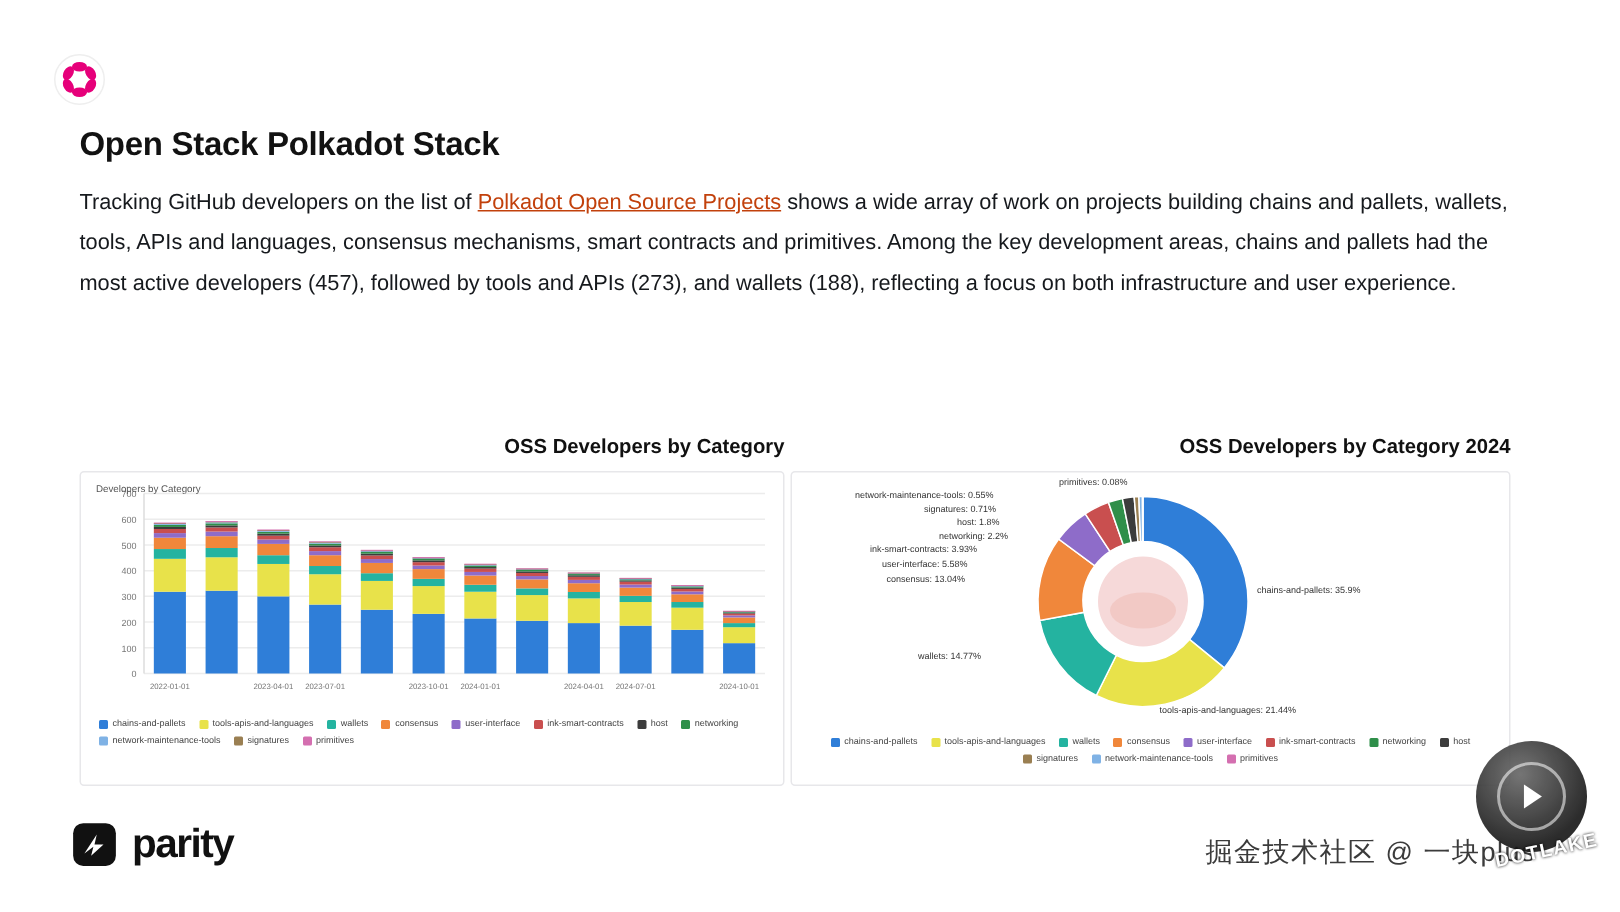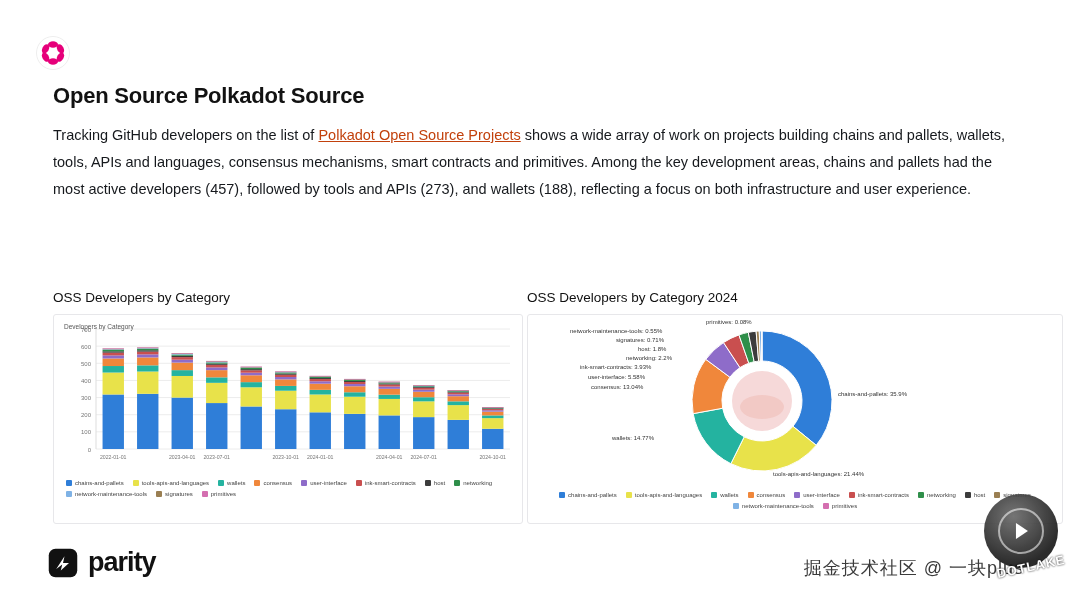--- a/index.html
+++ b/index.html
@@ -26,25 +26,25 @@
     position:absolute; left:53px; width:960px;
     font-size:14.5px; line-height:27px; color:#16191d; font-weight:400;
   }
   .para a { color:#c2410c; }
   .p1 { top:122px; }
   .p2 { top:250px; }
 
   
   .panel { position:absolute; top:290px; }
   .panel-title {
-    text-align:left; font-size:13.5px; font-weight:normal; color:#111;
+    text-align:right; font-size:13.5px; font-weight:bold; color:#111;
     margin-bottom:9px;
   }
   .panel-left  { left:53px; width:470px; }
-  .panel-right { left:527px; width:536px; }
+  .panel-right { left:527px; width:480px; }
 
   .card {
     background:#fff; border:1px solid #e7e7ea; border-radius:3px;
     position:relative;
   }
   .card-left { height:210px; }
 
   .mini-title { position:absolute; left:10px; top:8px; font-size:6.5px; color:#555; }
 
   
@@ -107,21 +107,21 @@
       <circle cx="17" cy="17" r="16.5" fill="#fff" stroke="#eee"></circle>
       <ellipse cx="17" cy="8.5" rx="5" ry="3.2" fill="#e6007a"></ellipse>
       <ellipse cx="17" cy="25.5" rx="5" ry="3.2" fill="#e6007a"></ellipse>
       <ellipse cx="9.6" cy="12.8" rx="5" ry="3.2" fill="#e6007a" transform="rotate(-60 9.6 12.8)"></ellipse>
       <ellipse cx="24.4" cy="21.2" rx="5" ry="3.2" fill="#e6007a" transform="rotate(-60 24.4 21.2)"></ellipse>
       <ellipse cx="9.6" cy="21.2" rx="5" ry="3.2" fill="#e6007a" transform="rotate(60 9.6 21.2)"></ellipse>
       <ellipse cx="24.4" cy="12.8" rx="5" ry="3.2" fill="#e6007a" transform="rotate(60 24.4 12.8)"></ellipse>
     </svg>
   </div>
 
-  <div class="title">Open Source Polkadot Source</div>
+  <div class="title">Open Stack Polkadot Stack</div>
 
   <div class="para p1">
     <span>Tracking GitHub developers on the list of </span><a href="#">Polkadot Open Source Projects</a><span> shows a wide array of work on projects building chains and pallets, wallets, tools, APIs and languages, consensus mechanisms, smart contracts and primitives. Among the key development areas, chains and pallets had the most active developers (457), followed by tools and APIs (273), and wallets (188), reflecting a focus on both infrastructure and user experience.</span>
   </div>
 
 
   <div class="panel panel-left">
     <div class="panel-title">OSS Developers by Category</div>
     <div class="card card-left">
       <div class="mini-title">Developers by Category</div>

